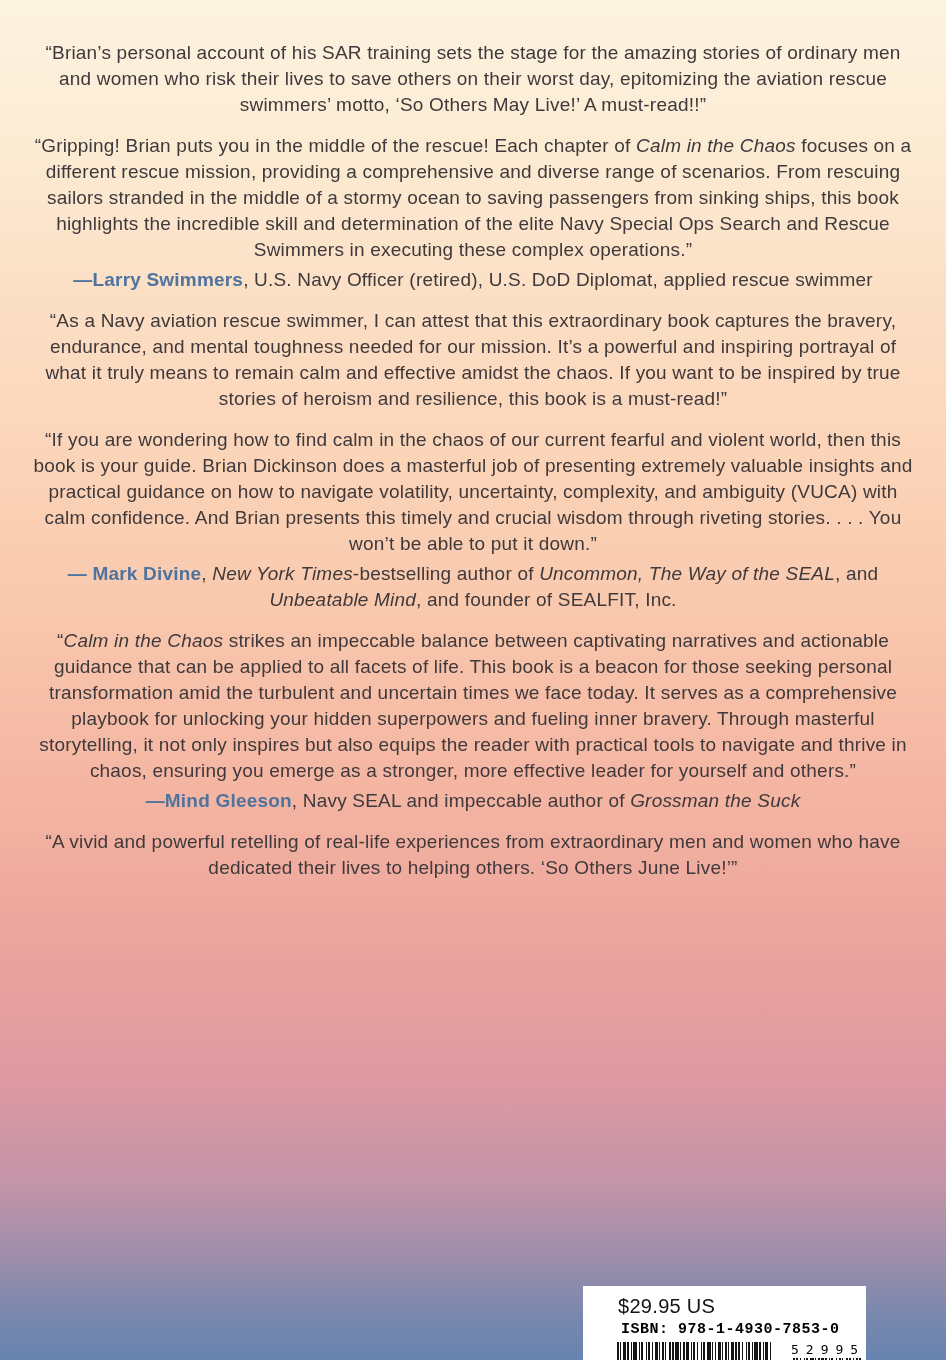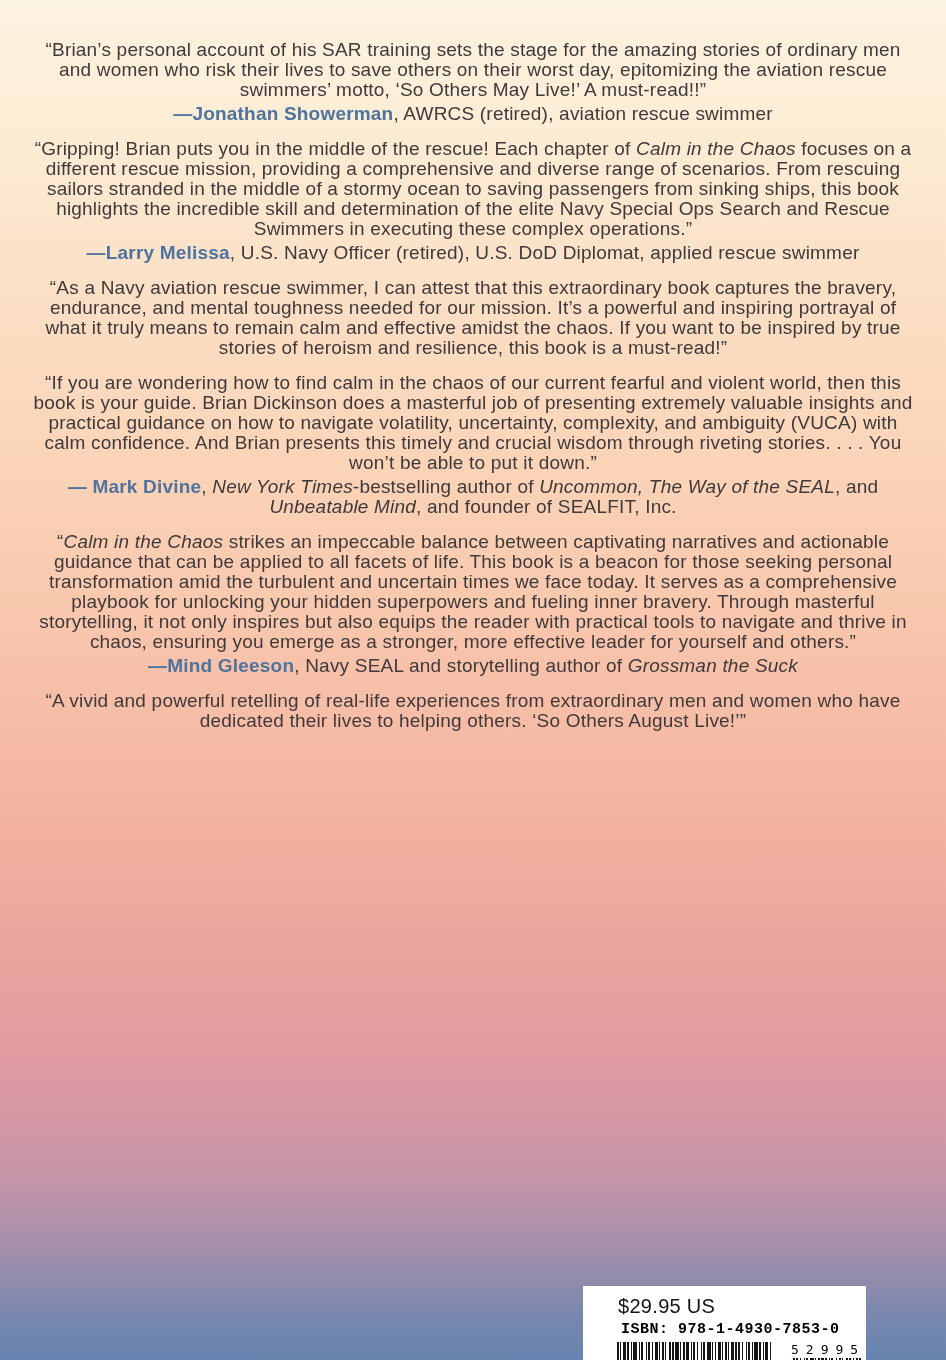--- a/index.html
+++ b/index.html
@@ -44,21 +44,21 @@
   }
   .quotes {
     width: 884px;
     margin: 0 auto;
   }
   .quote-block { margin-top: 15px; }
   .quote-block:first-child { margin-top: 40px; }
   .quote-text, .quote-attr {
     text-align: center;
     font-size: 19px;
-    line-height: 20px;
+    line-height: 26px;
     color: var(--text);
     letter-spacing: 0.2px;
   }
   .quote-attr { margin-top: 4px; }
   .seg-normal { font-style: normal; }
   .seg-italic { font-style: italic; }
   .seg-accent { color: var(--accent); font-weight: 700; }
 
   .barcode-panel {
     position: absolute;
@@ -128,44 +128,43 @@
 </head>
 <body>
 
 <div class="cover">
 
 
   <div class="quotes">
 
     <div class="quote-block">
       <div class="quote-text"><span class="seg-normal">“Brian’s personal account of his SAR training sets the stage for the amazing stories of ordinary men and women who risk their lives to save others on their worst day, epitomizing the aviation rescue swimmers’ motto, ‘So Others May Live!’ A must-read!!”</span></div>
-      <div class="quote-attr"><span class="seg-accent">—Jonathan Showerman</span><span class="seg-normal">, AWRCS (retired), aviation rescue swimmer</span></div>
     </div>
 
     <div class="quote-block">
       <div class="quote-text"><span class="seg-normal">“Gripping! Brian puts you in the middle of the rescue! Each chapter of </span><span class="seg-italic">Calm in the Chaos</span><span class="seg-normal"> focuses on a different rescue mission, providing a comprehensive and diverse range of scenarios. From rescuing sailors stranded in the middle of a stormy ocean to saving passengers from sinking ships, this book highlights the incredible skill and determination of the elite Navy Special Ops Search and Rescue Swimmers in executing these complex operations.”</span></div>
-      <div class="quote-attr"><span class="seg-accent">—Larry Melissa</span><span class="seg-normal">, U.S. Navy Officer (retired), U.S. DoD Diplomat, applied rescue swimmer</span></div>
+      <div class="quote-attr"><span class="seg-accent">—Larry Swimmers</span><span class="seg-normal">, U.S. Navy Officer (retired), U.S. DoD Diplomat, applied rescue swimmer</span></div>
     </div>
 
     <div class="quote-block">
       <div class="quote-text"><span class="seg-normal">“As a Navy aviation rescue swimmer, I can attest that this extraordinary book captures the bravery, endurance, and mental toughness needed for our mission. It’s a powerful and inspiring portrayal of what it truly means to remain calm and effective amidst the chaos. If you want to be inspired by true stories of heroism and resilience, this book is a must-read!”</span></div>
     </div>
 
     <div class="quote-block">
       <div class="quote-text"><span class="seg-normal">“If you are wondering how to find calm in the chaos of our current fearful and violent world, then this book is your guide. Brian Dickinson does a masterful job of presenting extremely valuable insights and practical guidance on how to navigate volatility, uncertainty, complexity, and ambiguity (VUCA) with calm confidence. And Brian presents this timely and crucial wisdom through riveting stories. . . . You won’t be able to put it down.”</span></div>
       <div class="quote-attr"><span class="seg-accent">— Mark Divine</span><span class="seg-normal">, </span><span class="seg-italic">New York Times</span><span class="seg-normal">-bestselling author of </span><span class="seg-italic">Uncommon, The Way of the SEAL</span><span class="seg-normal">, and </span><span class="seg-italic">Unbeatable Mind</span><span class="seg-normal">, and founder of SEALFIT, Inc.</span></div>
     </div>
 
     <div class="quote-block">
       <div class="quote-text"><span class="seg-normal">“</span><span class="seg-italic">Calm in the Chaos</span><span class="seg-normal"> strikes an impeccable balance between captivating narratives and actionable guidance that can be applied to all facets of life. This book is a beacon for those seeking personal transformation amid the turbulent and uncertain times we face today. It serves as a comprehensive playbook for unlocking your hidden superpowers and fueling inner bravery. Through masterful storytelling, it not only inspires but also equips the reader with practical tools to navigate and thrive in chaos, ensuring you emerge as a stronger, more effective leader for yourself and others.”</span></div>
-      <div class="quote-attr"><span class="seg-accent">—Mind Gleeson</span><span class="seg-normal">, Navy SEAL and storytelling author of </span><span class="seg-italic">Grossman the Suck</span></div>
-    </div>
-
-    <div class="quote-block">
-      <div class="quote-text"><span class="seg-normal">“A vivid and powerful retelling of real-life experiences from extraordinary men and women who have dedicated their lives to helping others. ‘So Others August Live!’”</span></div>
+      <div class="quote-attr"><span class="seg-accent">—Mind Gleeson</span><span class="seg-normal">, Navy SEAL and impeccable author of </span><span class="seg-italic">Grossman the Suck</span></div>
+    </div>
+
+    <div class="quote-block">
+      <div class="quote-text"><span class="seg-normal">“A vivid and powerful retelling of real-life experiences from extraordinary men and women who have dedicated their lives to helping others. ‘So Others June Live!’”</span></div>
     </div>
 
   </div>
 
   <div class="barcode-panel">
     <div class="price">$29.95 US</div>
     <div class="isbn">ISBN: 978-1-4930-7853-0</div>
     <div class="codes">
       <div class="main-code">
         <div class="bars main-bars">

